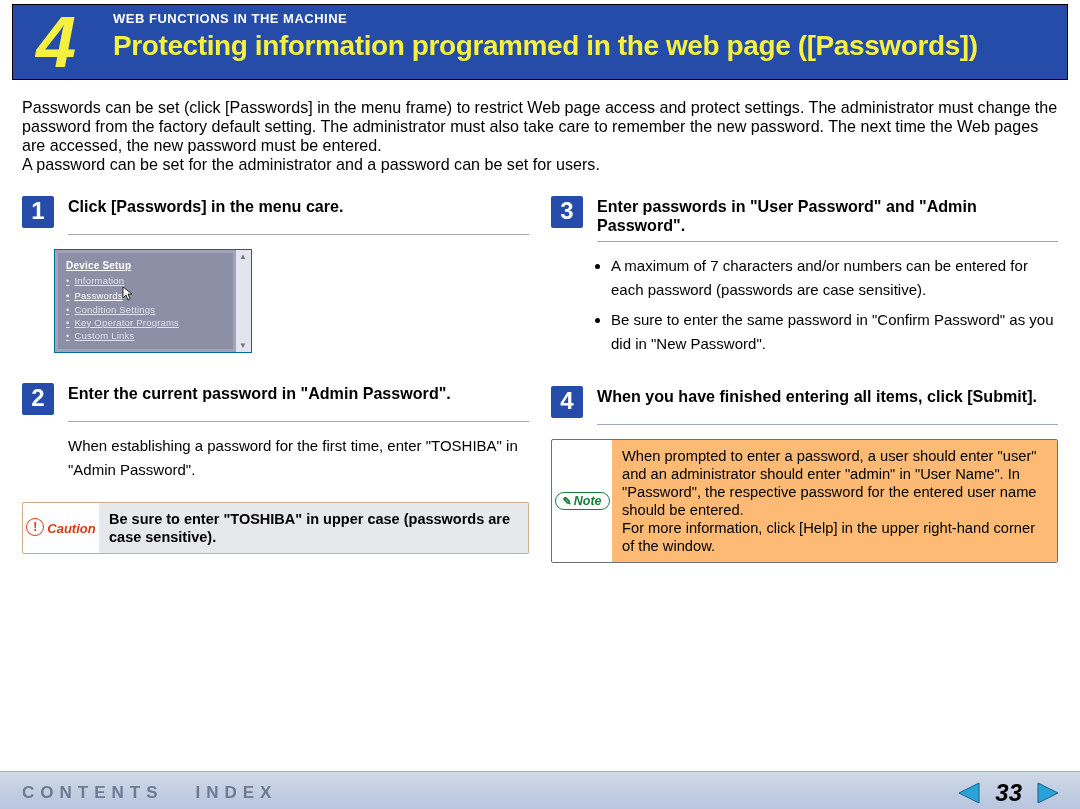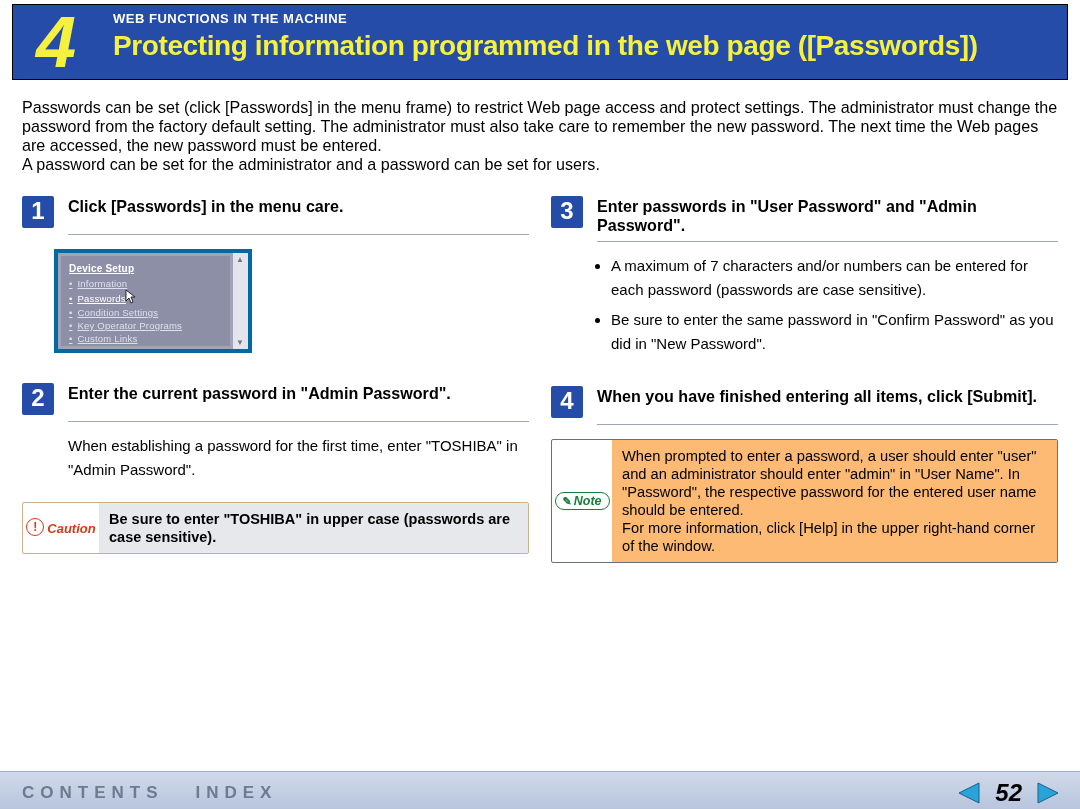--- a/index.html
+++ b/index.html
@@ -35,21 +35,21 @@
   .step-head{display:flex;align-items:flex-start;}
   .step-num{background:var(--step-blue);color:#fff;width:32px;height:32px;display:flex;align-items:center;justify-content:center;font-weight:bold;font-size:24px;flex:0 0 32px;border-radius:2px;}
   .step-num span{transform:translateY(-1px);}
   .step-title{font-weight:bold;font-size:16.1px;line-height:19px;margin-left:14px;flex:1;padding-top:1px;}
   .step-sep{height:1px;background:var(--grey-line);margin-top:6px;margin-left:46px;}
   .step-body{margin-left:46px;margin-top:12px;font-size:15px;line-height:24px;}
   .step-body ul{margin:0;padding-left:14px;}
   .step-body li{margin-bottom:6px;}
   .step-body-bold{font-weight:bold;}
   
-  .mini{width:198px;height:104px;border:4px solid #0369a1;margin:14px 0 16px 32px;background:var(--menu-bg);position:relative;box-sizing:border-box;overflow:hidden;}
+  .mini{width:198px;height:104px;border:1px solid #0369a1;margin:14px 0 16px 32px;background:var(--menu-bg);position:relative;box-sizing:border-box;overflow:hidden;}
   .mini-inner{position:absolute;left:3px;top:3px;right:18px;bottom:3px;background:var(--menu-frame);padding:7px 8px 6px 8px;box-sizing:border-box;}
   .mini-scroll{position:absolute;right:0;top:0;width:15px;bottom:0;background:#e4e4ee;}
   .mini-scroll::before{content:"▲";position:absolute;top:2px;left:3px;font-size:8px;color:#777;}
   .mini-scroll::after{content:"▼";position:absolute;bottom:2px;left:3px;font-size:8px;color:#777;}
   .mini-title{color:#fff;font-size:10px;font-weight:bold;text-decoration:underline;margin-bottom:3px;letter-spacing:0.2px;}
   .mini-item{display:flex;align-items:center;color:#dfe0ee;font-size:9.5px;text-decoration:underline;padding:1px 0;letter-spacing:0.2px;}
   .mini-item::before{content:"•";margin-right:5px;text-decoration:none;display:inline-block;}
   .mini-item.sel{color:#fff;text-decoration:underline;}
   .cursor-icon{display:inline-block;margin-left:0;width:12px;height:14px;position:relative;}
   .cursor-icon svg{position:absolute;left:-2px;top:-2px;}
@@ -187,21 +187,21 @@
 
 <div class="footer">
   <div class="footer-link">CONTENTS</div>
   <div class="footer-link">INDEX</div>
   <div class="footer-spacer"></div>
   <div class="nav-btn">
     <svg width="24" height="22" viewBox="0 0 24 22">
           <polygon points="22,1 22,21 2,11" fill="#2aa3d9" stroke="#14618b" stroke-width="1"></polygon>
         </svg>
   </div>
-  <div class="page-number">52</div>
+  <div class="page-number">33</div>
   <div class="nav-btn">
     <svg width="24" height="22" viewBox="0 0 24 22">
           <polygon points="2,1 2,21 22,11" fill="#2aa3d9" stroke="#14618b" stroke-width="1"></polygon>
         </svg>
   </div>
 </div>
 
 </div>
 
 </body></html>

